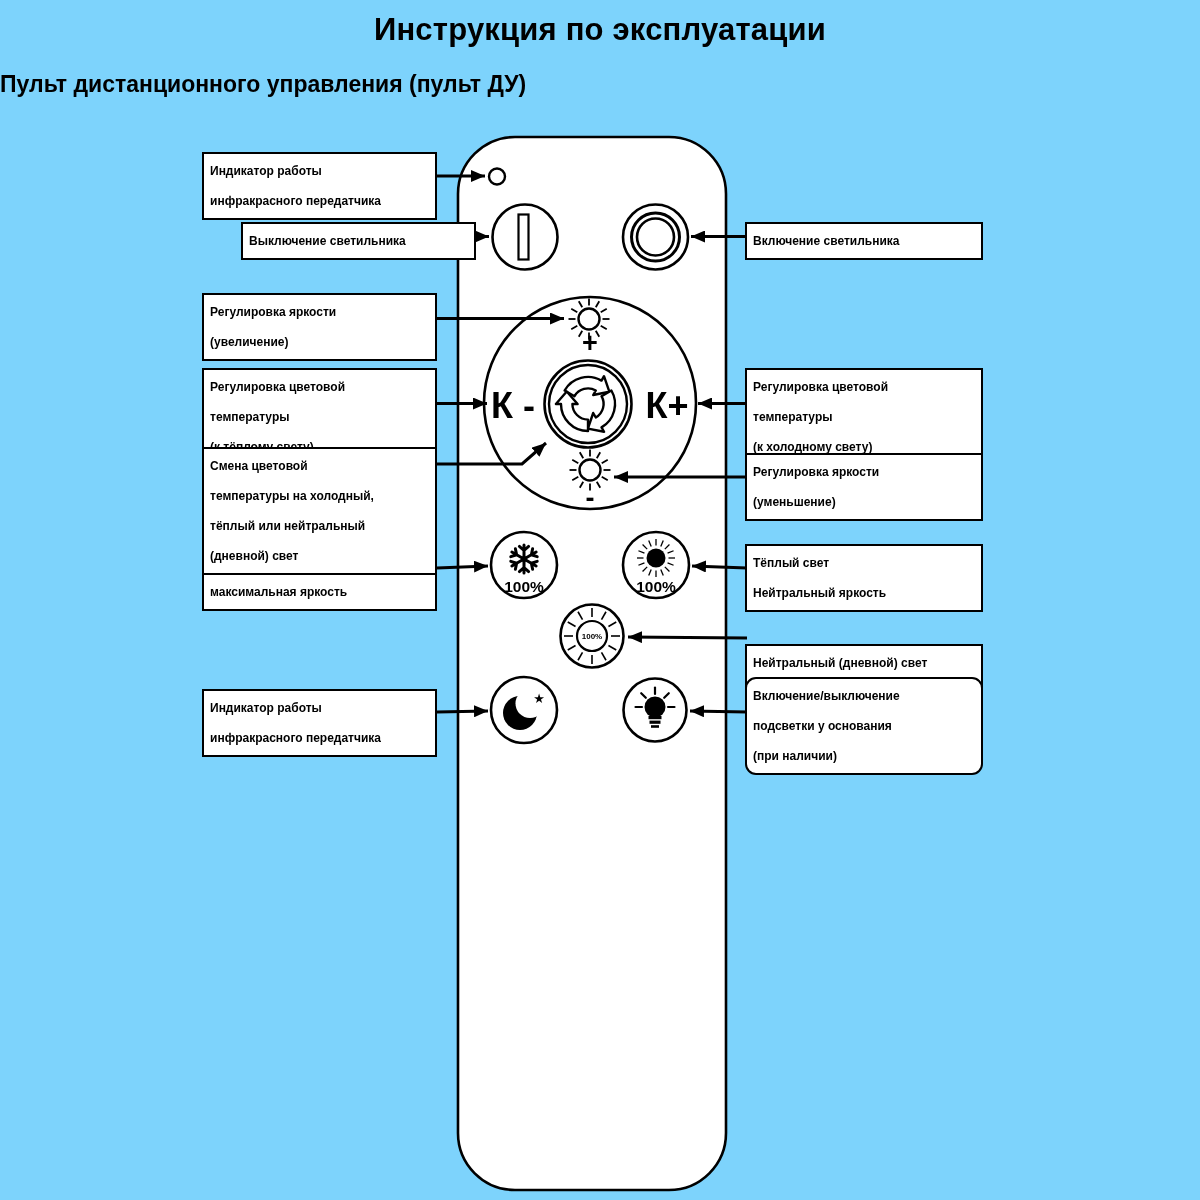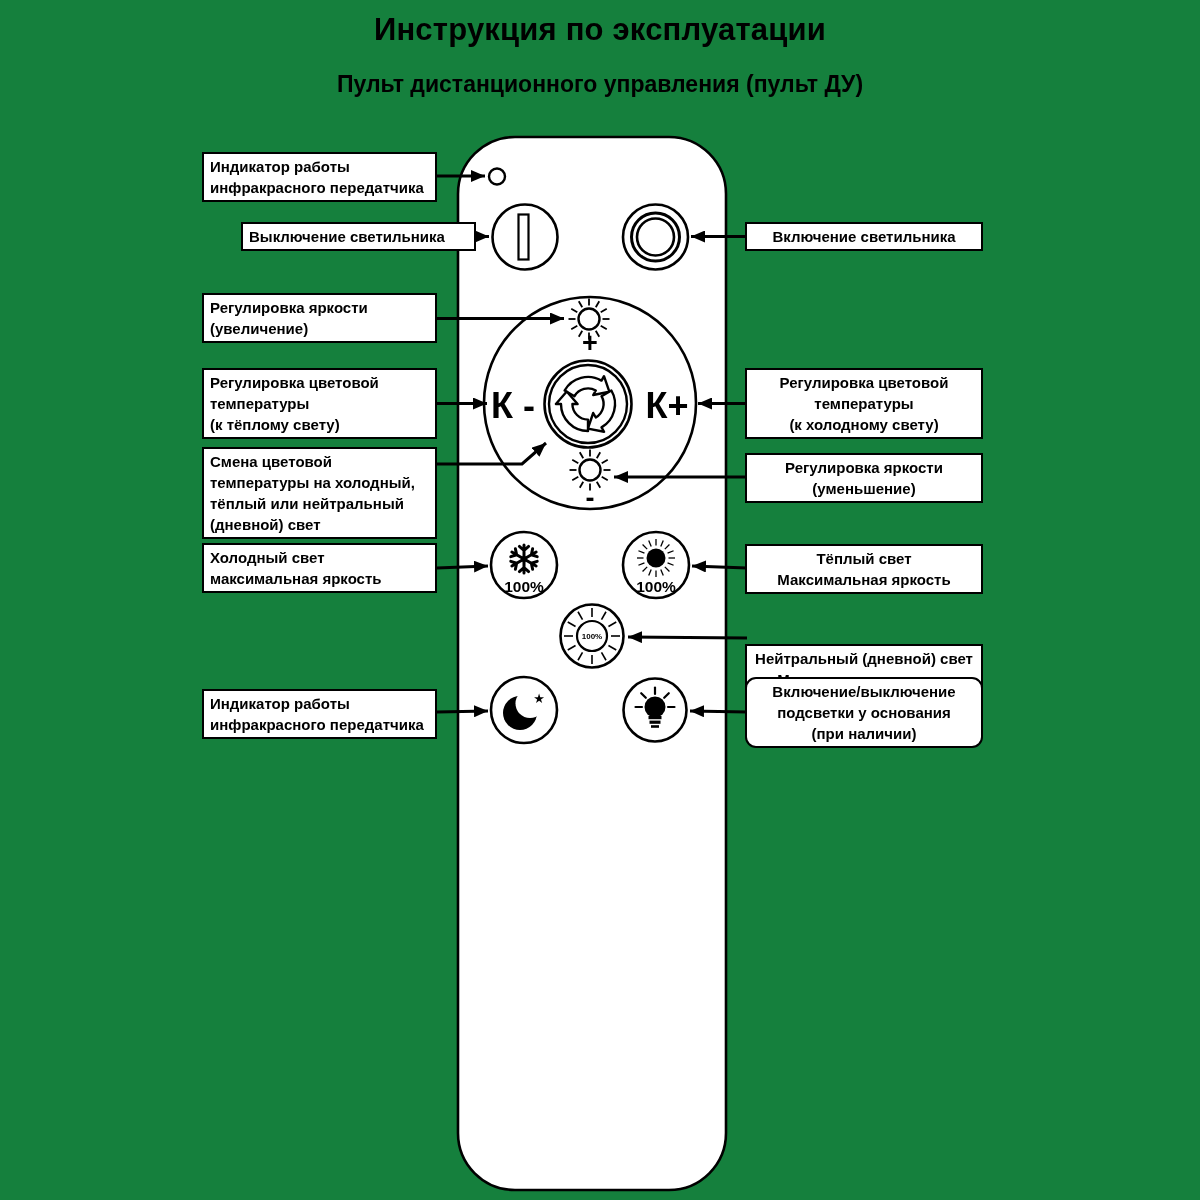--- a/index.html
+++ b/index.html
@@ -1,27 +1,27 @@
 <!DOCTYPE html>
 <html><head>
 <meta charset="utf-8">
 <style>
   html,body{margin:0;padding:0;background:#ffffff;}
-  #page{position:relative;width:1200px;height:1200px;background:#15803d;overflow:hidden;
+  #page{position:relative;width:1200px;height:1200px;background:#7dd3fc;overflow:hidden;
         font-family:"Liberation Sans","DejaVu Sans",sans-serif;color:#000;}
   .title{position:absolute;top:12px;left:0;width:1200px;text-align:center;
          font-size:31px;font-weight:bold;letter-spacing:.2px;}
-  .subtitle{position:absolute;top:71px;left:0;width:1200px;text-align:center;
+  .subtitle{position:absolute;top:71px;left:0;width:1200px;text-align:left;
             font-size:23px;font-weight:bold;}
   svg{position:absolute;top:0;left:0;pointer-events:none;}
   .callout{position:absolute;box-sizing:border-box;border:2px solid #000;background:#fff;
-           font-size:15px;font-weight:bold;line-height:21px;white-space:pre-line;
+           font-size:12px;font-weight:bold;line-height:30px;white-space:pre-line;
            padding:2px 6px;}
   .callout.left{left:202px;width:235px;text-align:left;}
-  .callout.right{left:745px;width:238px;text-align:center;}
+  .callout.right{left:745px;width:238px;text-align:left;}
   .l1{top:152px;} .l2{top:222px;margin-left:39px;} .l3{top:293px;} .l4{top:368px;}
   .l5{top:447px;} .l6{top:543px;} .l7{top:689px;}
   .r1{top:222px;} .r2{top:368px;} .r3{top:453px;} .r4{top:544px;}
   .r5{top:644px;} .r6{top:677px;border-radius:11px;}
   text{font-family:"Liberation Sans","DejaVu Sans",sans-serif;font-weight:bold;fill:#000;}
 </style>
 </head>
 <body>
 
 <div id="page">
@@ -221,20 +221,20 @@
   <div class="callout left l7">Индикатор работы
 инфракрасного передатчика</div>
 
   <div class="callout right r1">Включение светильника</div>
   <div class="callout right r2">Регулировка цветовой
 температуры
 (к холодному свету)</div>
   <div class="callout right r3">Регулировка яркости
 (уменьшение)</div>
   <div class="callout right r4">Тёплый свет
-Максимальная яркость</div>
+Нейтральный яркость</div>
   <div class="callout right r5">Нейтральный (дневной) свет
 Максимальная яркость</div>
   <div class="callout right r6">Включение/выключение
 подсветки у основания
 (при наличии)</div>
 
 </div>
 
 </body></html>

